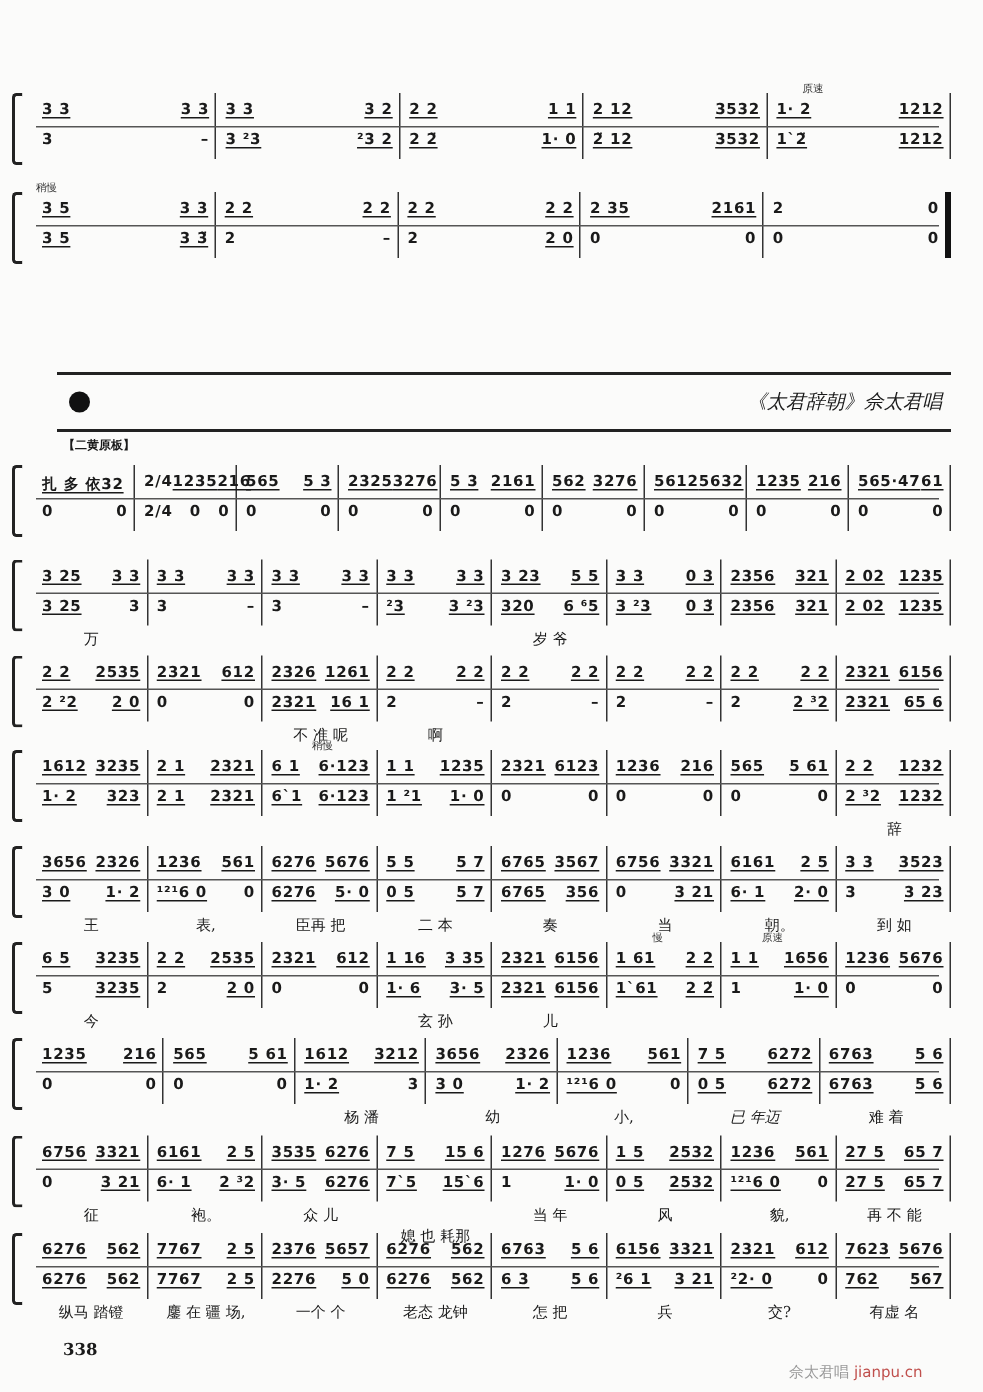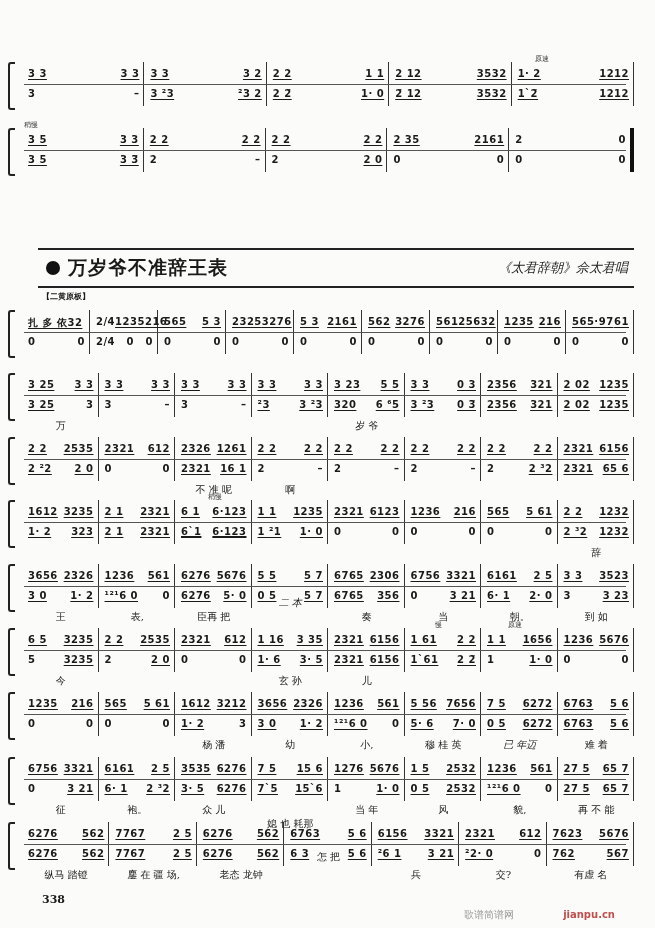--- a/index.html
+++ b/index.html
@@ -29,28 +29,27 @@
     border-top:2px solid #222; border-bottom:2px solid #222; }
   .title-dot { position:absolute; left:8px; top:11px; width:14px; height:14px; border-radius:50%; background:#111; }
   .title-text { position:absolute; left:30px; top:5px; font-size:19px; font-weight:bold;
     font-family:"DejaVu Serif", serif; letter-spacing:1px; }
   .subtitle { position:absolute; right:6px; top:9px; font-size:13px; font-style:italic;
     font-family:"DejaVu Serif", serif; }
   .section { position:absolute; left:42px; top:291px; font-size:8px; font-weight:bold; }
   .pagenum { position:absolute; left:42px; top:893px; font-size:11px; font-weight:bold;
     font-family:"DejaVu Serif", serif; }
   .watermark { position:absolute; right:40px; top:908px; font-size:10px; color:#999; }
-  .watermark b { color:#c0504d; font-weight:bold;margin-left:46px; }
+  .watermark b { color:#c0504d; font-weight:normal; }
 </style>
 </head>
 <body>
 
 <div class="title-block">
   <div class="title-dot"></div>
-  <div class="title-text">万岁爷不准辞王表</div>
   <div class="subtitle">《太君辞朝》佘太君唱</div>
 </div>
 <div class="section">【二黄原板】</div>
 
 <div id="score">
     <div class="system" style="top: 62px; height: 60px;">
       <div class="bracket" style="top: 0px; height: 44px;"></div>
       <div class="measures" style="height: 44px;">
         <div class="measure" style="height: 44px;">
           <div class="row" style="top: 6px;">
@@ -242,21 +241,21 @@
             <span>1235</span>
             <span>216</span>
           </div>
           <div class="row" style="top: 26px;">
             <span class="plain">0</span>
             <span class="plain">0</span>
           </div>
         </div>
         <div class="measure" style="height: 44px;">
           <div class="row" style="top: 6px;">
-            <span>565·97</span>
+            <span>565·47</span>
             <span>61</span>
           </div>
           <div class="row" style="top: 26px;">
             <span class="plain">0</span>
             <span class="plain">0</span>
           </div>
         </div>
       </div>
       <div style="position: absolute; left: 16px; right: 8px; top: 22px; border-top: 1px solid rgb(85, 85, 85);"></div>
     </div>
@@ -457,21 +456,21 @@
           <div class="row" style="top: 26px;">
             <span>2 1</span>
             <span>2321</span>
           </div>
         </div>
         <div class="measure" style="height: 44px;">
           <div class="row" style="top: 6px;">
             <span>6 1</span>
             <span>6·123</span>
           </div>
-          <div class="row" style="top: 26px; text-decoration: underline;">
+          <div class="row" style="top: 26px;">
             <span>6ˋ1</span>
             <span>6·123</span>
           </div>
         </div>
         <div class="measure" style="height: 44px;">
           <div class="row" style="top: 6px;">
             <span>1 1</span>
             <span>1235</span>
           </div>
           <div class="row" style="top: 26px;">
@@ -562,26 +561,26 @@
         </div>
         <div class="measure" style="height: 44px;">
           <div class="row" style="top: 6px;">
             <span>5 5</span>
             <span>5 7</span>
           </div>
           <div class="row" style="top: 26px;">
             <span>0 5</span>
             <span>5 7</span>
           </div>
-          <div class="lyrics" style="top: 32px; font-style: italic;">二  本</div>
+          <div class="lyrics" style="top: 46px;">二  本</div>
         </div>
         <div class="measure" style="height: 44px;">
           <div class="row" style="top: 6px;">
             <span>6765</span>
-            <span>2306</span>
+            <span>3567</span>
           </div>
           <div class="row" style="top: 26px;">
             <span>6765</span>
             <span>356</span>
           </div>
           <div class="lyrics" style="top: 46px;">奏</div>
         </div>
         <div class="measure" style="height: 44px;">
           <div class="row" style="top: 6px;">
             <span>6756</span>
@@ -760,31 +759,20 @@
             <span>561</span>
           </div>
           <div class="row" style="top: 26px;">
             <span>¹²¹6 0</span>
             <span class="plain">0</span>
           </div>
           <div class="lyrics" style="top: 46px;">小,</div>
         </div>
         <div class="measure" style="height: 44px;">
           <div class="row" style="top: 6px;">
-            <span>5 56</span>
-            <span>7656</span>
-          </div>
-          <div class="row" style="top: 26px;">
-            <span>5· 6</span>
-            <span>7· 0</span>
-          </div>
-          <div class="lyrics" style="top: 46px;">穆 桂 英</div>
-        </div>
-        <div class="measure" style="height: 44px;">
-          <div class="row" style="top: 6px;">
             <span>7 5</span>
             <span>6272</span>
           </div>
           <div class="row" style="top: 26px;">
             <span>0 5</span>
             <span>6272</span>
           </div>
           <div class="lyrics" style="top: 46px; font-style: italic;">已 年迈</div>
         </div>
         <div class="measure" style="height: 44px;">
@@ -915,39 +903,50 @@
             <span>2 5</span>
           </div>
           <div class="row" style="top: 26px;">
             <span>7767</span>
             <span>2 5</span>
           </div>
           <div class="lyrics" style="top: 46px;">鏖 在 疆 场,</div>
         </div>
         <div class="measure" style="height: 44px;">
           <div class="row" style="top: 6px;">
+            <span>2376</span>
+            <span>5657</span>
+          </div>
+          <div class="row" style="top: 26px;">
+            <span>2276</span>
+            <span>5 0</span>
+          </div>
+          <div class="lyrics" style="top: 46px;">一个  个</div>
+        </div>
+        <div class="measure" style="height: 44px;">
+          <div class="row" style="top: 6px;">
             <span>6276</span>
             <span>562</span>
           </div>
           <div class="row" style="top: 26px;">
             <span>6276</span>
             <span>562</span>
           </div>
           <div class="lyrics" style="top: 46px;">老态  龙钟</div>
         </div>
         <div class="measure" style="height: 44px;">
           <div class="row" style="top: 6px;">
             <span>6763</span>
             <span>5 6</span>
           </div>
           <div class="row" style="top: 26px;">
             <span>6 3</span>
             <span>5 6</span>
           </div>
-          <div class="lyrics" style="top: 28px;">怎  把</div>
+          <div class="lyrics" style="top: 46px;">怎  把</div>
         </div>
         <div class="measure" style="height: 44px;">
           <div class="row" style="top: 6px;">
             <span>6156</span>
             <span>3321</span>
           </div>
           <div class="row" style="top: 26px;">
             <span>²6 1</span>
             <span>3 21</span>
           </div>
@@ -975,15 +974,15 @@
           </div>
           <div class="lyrics" style="top: 46px;">有虚  名</div>
         </div>
       </div>
       <div style="position: absolute; left: 16px; right: 8px; top: 22px; border-top: 1px solid rgb(85, 85, 85);"></div>
     </div>
   </div>
 
 <div class="pagenum">338</div>
 <div class="watermark">
-  <span>歌谱简谱网</span>
+  <span>佘太君唱</span>
   <b>jianpu.cn</b>
 </div>
 
 </body></html>

